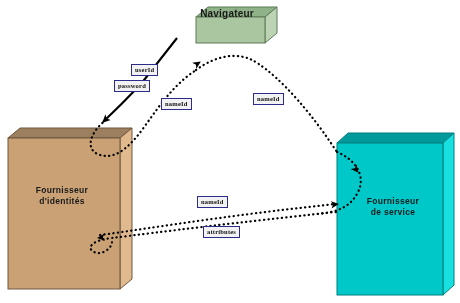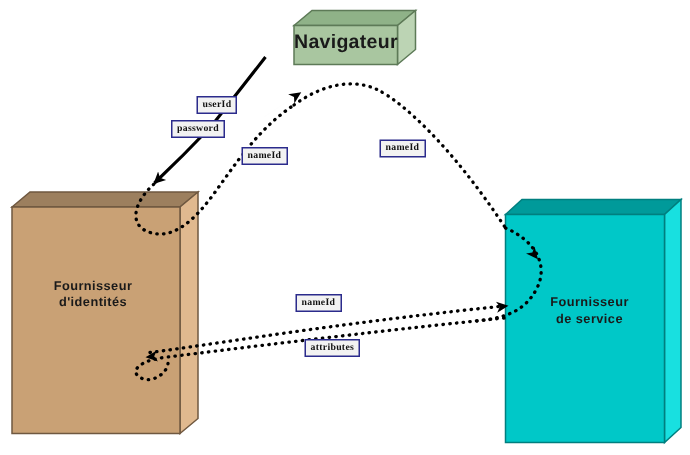--- a/index.html
+++ b/index.html
@@ -31,23 +31,23 @@
     position: absolute;
     text-align: center;
     color: #1a1a1a;
     font-weight: bold;
     line-height: 1.25;
     pointer-events: none;
     white-space: pre-line;
   }
   #label-navigateur {
     left: 196px;
-    top: 20px;
+    top: 8px;
     width: 62px;
-    font-size: 13px;
+    font-size: 10px;
     letter-spacing: 0.2px;
   }
   #label-idp {
     left: 6px;
     top: 185px;
     width: 112px;
     font-size: 8.5px;
     letter-spacing: 0.3px;
   }
   #label-sp {

